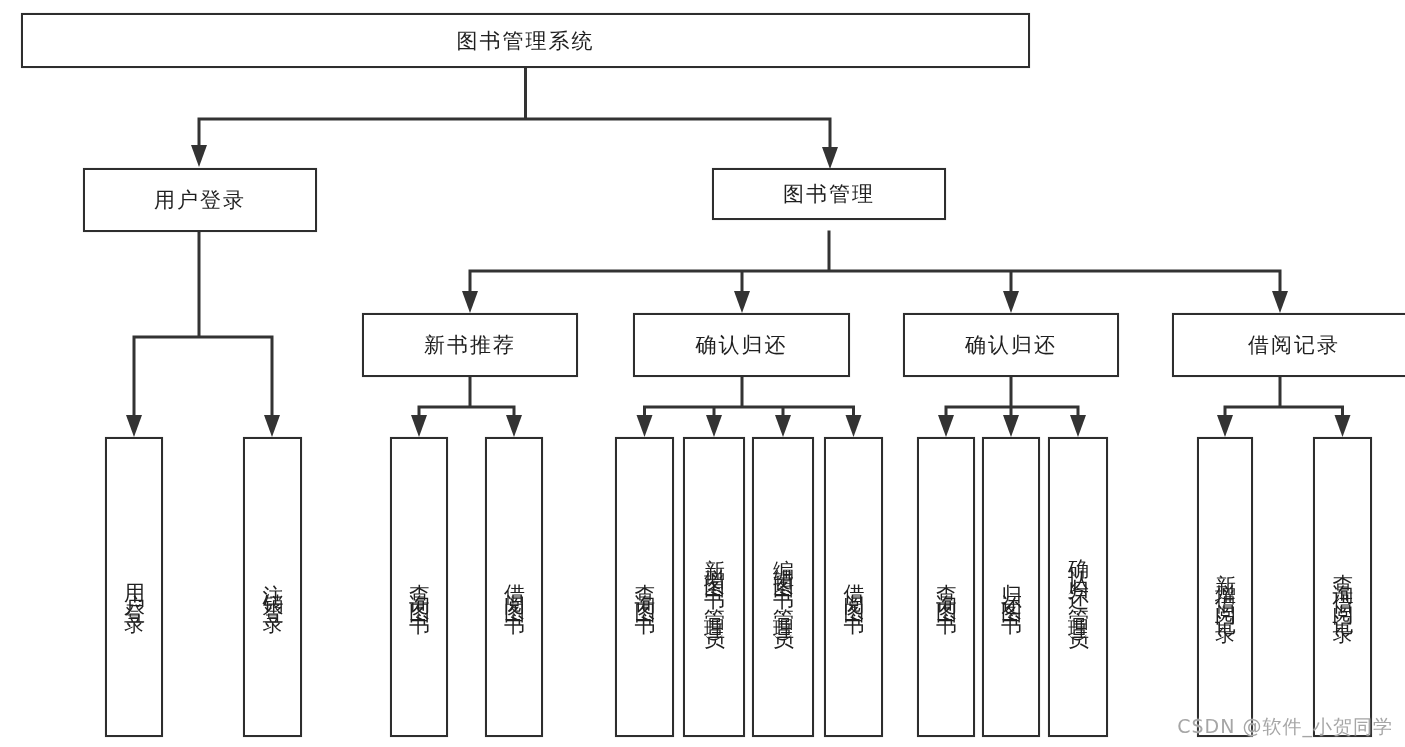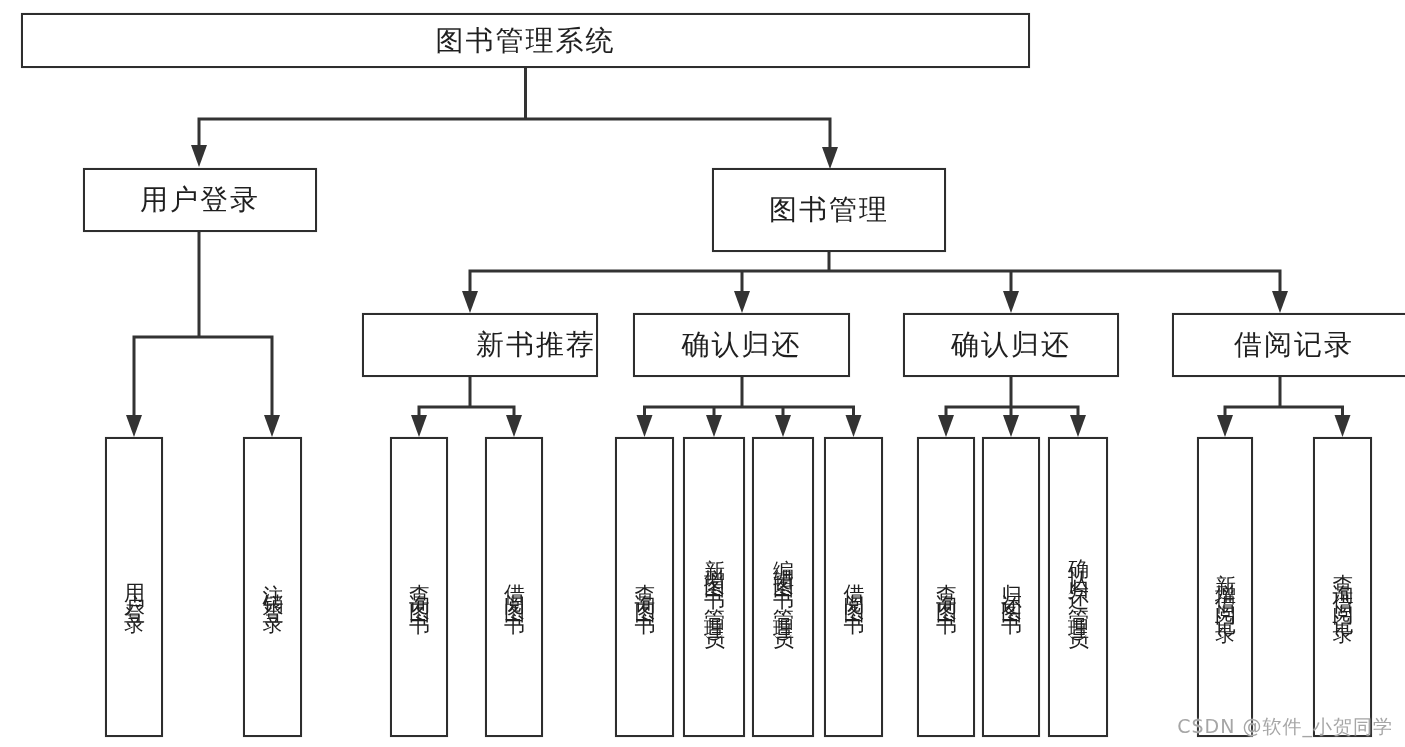--- a/index.html
+++ b/index.html
@@ -8,21 +8,21 @@
     font-family:"DejaVu Sans",sans-serif;color:#1f1f1f;
   }
   .stage{position:absolute;left:0;top:0;width:1405px;height:747px;}
   svg.wires{position:absolute;left:0;top:0;pointer-events:none;}
   .box{
     position:absolute;box-sizing:border-box;background:#ffffff;
     border:2.5px solid #2e2e2e;display:flex;align-items:center;justify-content:center;
     box-shadow:0 0 1px rgba(0,0,0,.25);
   }
   .hbox .label{
-    font-size:28px;letter-spacing:2px;color:#1f1f1f;white-space:nowrap;
+    font-size:21px;letter-spacing:2px;color:#1f1f1f;white-space:nowrap;
   }
   .vbox .label{
     writing-mode:vertical-rl;font-size:21px;letter-spacing:10px;
     color:#1f1f1f;line-height:1;
   }
   .watermark{
     position:absolute;font-size:19px;color:#a6a6a6;letter-spacing:1px;
     text-shadow:0 0 2px #ffffff;white-space:nowrap;
   }
 </style>
@@ -64,25 +64,25 @@
     </g>
   </svg>
 
   <div class="box hbox" style="left:21px;top:13px;width:1009px;height:55px;">
     <span class="label">图书管理系统</span>
   </div>
 
   <div class="box hbox" style="left:83px;top:168px;width:234px;height:64px;">
     <span class="label">用户登录</span>
   </div>
-  <div class="box hbox" style="left:712px;top:168px;width:234px;height:84px;">
+  <div class="box hbox" style="left:712px;top:168px;width:234px;height:52px;">
     <span class="label">图书管理</span>
   </div>
 
-  <div class="box hbox" style="left:362px;top:313px;width:236px;height:64px;justify-content:flex-end;">
+  <div class="box hbox" style="left:362px;top:313px;width:216px;height:64px;">
     <span class="label">新书推荐</span>
   </div>
   <div class="box hbox" style="left:633px;top:313px;width:217px;height:64px;">
     <span class="label">确认归还</span>
   </div>
   <div class="box hbox" style="left:903px;top:313px;width:216px;height:64px;">
     <span class="label">确认归还</span>
   </div>
   <div class="box hbox" style="left:1172px;top:313px;width:244px;height:64px;text-align:center;">
     <span class="label">借阅记录</span>

